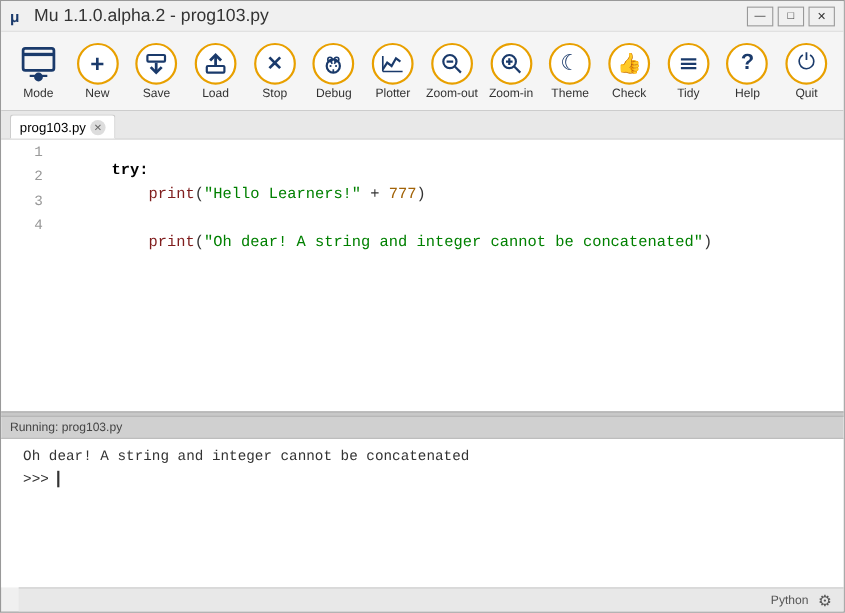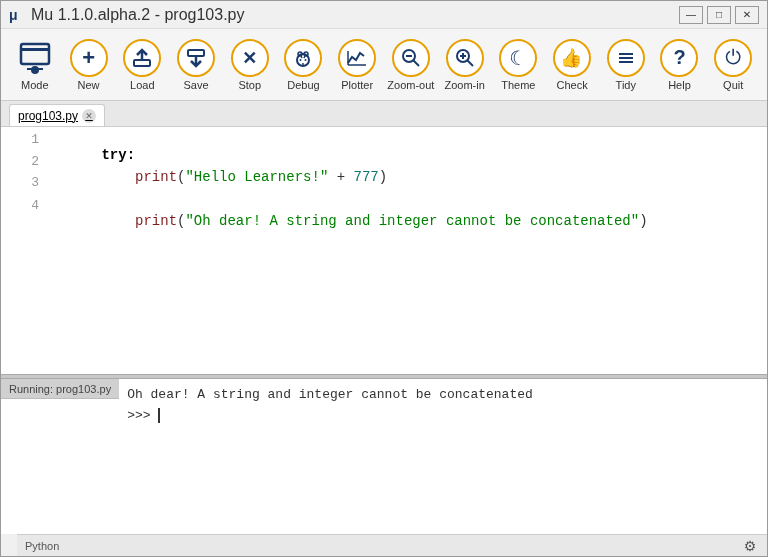--- a/index.html
+++ b/index.html
@@ -113,21 +113,20 @@
       align-items: center;
       gap: 4px;
       background: white;
       border: 1px solid #ccc;
       border-bottom: none;
       padding: 3px 8px;
       font-size: 12px;
       height: 22px;
       cursor: pointer;
       border-radius: 3px 3px 0 0;
-      text-decoration: underline;
     }
     .tab-close {
       width: 14px;
       height: 14px;
       background: #ddd;
       border-radius: 50%;
       display: flex;
       align-items: center;
       justify-content: center;
       font-size: 9px;
@@ -159,66 +158,67 @@
       font-size: 13px;
       flex-shrink: 0;
       user-select: none;
     }
     .code-content {
       white-space: pre;
     }
     .kw { color: #000000; font-weight: bold; }
     .fn { color: #7f1d1d; }
     .str { color: #008000; }
-    .num { color: #0f766e; margin-top: 45px; }
+    .num { color: #a16207; margin-top: 45px; }
     .plain { color: #333; }
 
     
     #splitter {
       height: 5px;
       background: #c8c8c8;
       border-top: 1px solid #aaa;
       border-bottom: 1px solid #aaa;
       cursor: ns-resize;
     }
 
     
     #repl-area {
       background: white;
       display: flex;
+      flex-direction: column;
       height: 155px;
     }
     #repl-header {
       background: #d0d0d0;
       padding: 2px 8px;
       font-size: 11px;
       color: #444;
       border-bottom: 1px solid #bbb;
       height: 20px;
       display: flex;
       align-items: center;
     }
     #repl-content {
       flex: 1;
-      padding: 6px 8px;
+      padding: 6px 20px;
       font-family: 'Courier New', Courier, monospace;
       font-size: 13px;
       color: #333;
       overflow: auto;
     }
     .repl-line { line-height: 1.6; }
     .repl-prompt { color: #333; }
 
     
     #statusbar {
       background: #e8e8e8;
       border-top: 1px solid #ccc;
       display: flex;
       align-items: center;
-      justify-content: space-between;
+      justify-content: flex-end;
       padding: 0 8px;
       height: 22px;
       font-size: 11px;
       color: #555;
       gap: 6px;
       margin-left: 16px;
     }
     .status-text {}
     .status-gear {
       width: 18px;
@@ -259,39 +259,39 @@
     </div>
     <span class="toolbar-label">Mode</span>
   </button>
 
   <button class="toolbar-btn">
     <div class="toolbar-icon" style="font-size:22px;font-weight:bold;color:#1a3a6b;">+</div>
     <span class="toolbar-label">New</span>
   </button>
 
   <button class="toolbar-btn">
+    <div class="toolbar-icon">
+      <svg width="22" height="22" viewBox="0 0 22 22" fill="none">
+        <rect x="3" y="3" width="16" height="6" rx="1" stroke="#1a3a6b" stroke-width="2" fill="none"></rect>
+        <polyline points="11,10 11,19" stroke="#1a3a6b" stroke-width="2.5"></polyline>
+        <polyline points="6,14 11,19 16,14" stroke="#1a3a6b" stroke-width="2.5" fill="none"></polyline>
+      </svg>
+    </div>
+    <span class="toolbar-label">Save</span>
+  </button>
+
+  <button class="toolbar-btn">
     <div class="toolbar-icon" style="font-size:18px;color:#1a3a6b;">
       <svg width="22" height="22" viewBox="0 0 22 22" fill="none">
         <rect x="3" y="13" width="16" height="6" rx="1" stroke="#1a3a6b" stroke-width="2" fill="none"></rect>
         <polyline points="11,3 11,13" stroke="#1a3a6b" stroke-width="2.5"></polyline>
         <polyline points="6,8 11,3 16,8" stroke="#1a3a6b" stroke-width="2.5" fill="none"></polyline>
       </svg>
     </div>
     <span class="toolbar-label">Load</span>
-  </button>
-
-  <button class="toolbar-btn">
-    <div class="toolbar-icon">
-      <svg width="22" height="22" viewBox="0 0 22 22" fill="none">
-        <rect x="3" y="3" width="16" height="6" rx="1" stroke="#1a3a6b" stroke-width="2" fill="none"></rect>
-        <polyline points="11,10 11,19" stroke="#1a3a6b" stroke-width="2.5"></polyline>
-        <polyline points="6,14 11,19 16,14" stroke="#1a3a6b" stroke-width="2.5" fill="none"></polyline>
-      </svg>
-    </div>
-    <span class="toolbar-label">Save</span>
   </button>
 
   <button class="toolbar-btn">
     <div class="toolbar-icon" style="font-size:18px;font-weight:bold;color:#1a3a6b;">✕</div>
     <span class="toolbar-label">Stop</span>
   </button>
 
   <button class="toolbar-btn">
     <div class="toolbar-icon">
       <svg width="22" height="22" viewBox="0 0 22 22">

